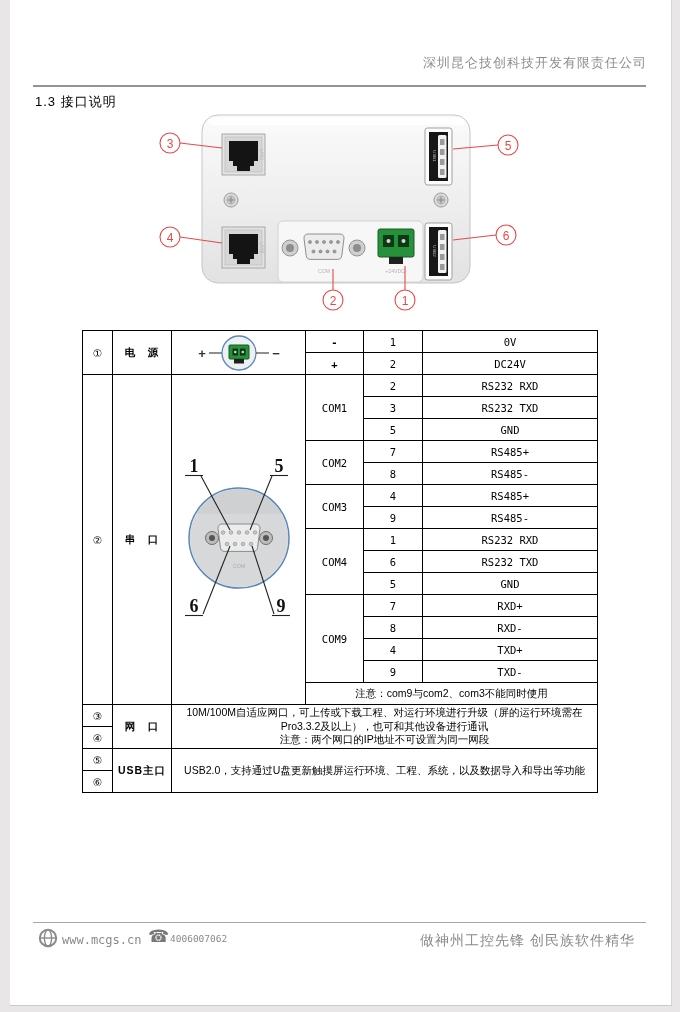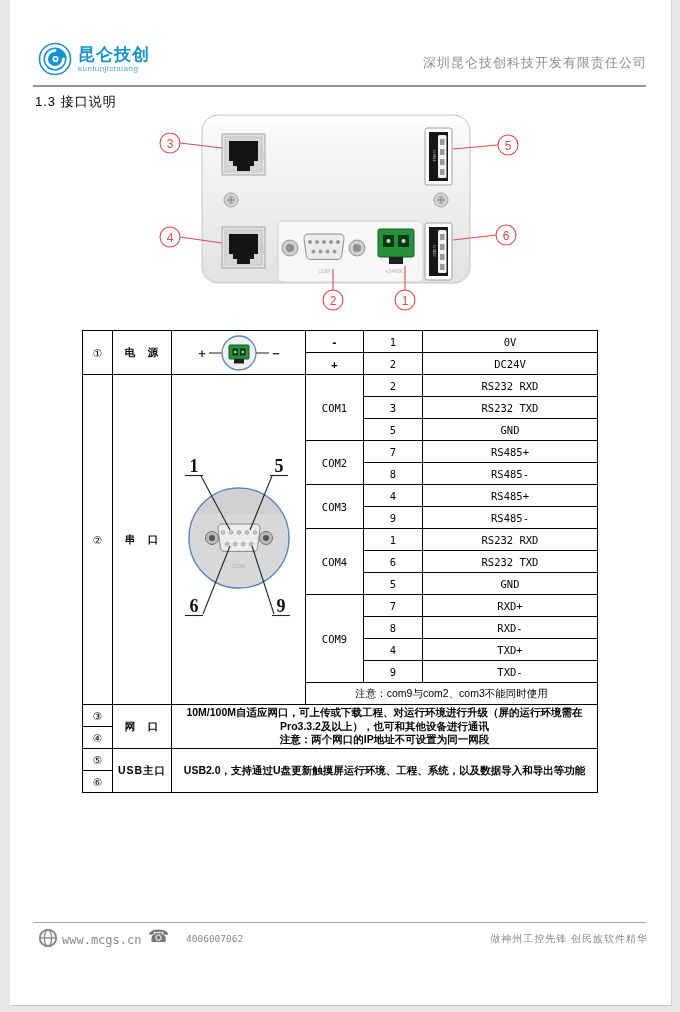--- a/index.html
+++ b/index.html
@@ -34,51 +34,38 @@
     border:1px solid #000;text-align:center;vertical-align:middle;
     padding:0;height:21px;font-size:10.5px;color:#000;overflow:hidden;
   }
   td.mono{font-family:"DejaVu Sans Mono","Liberation Mono",monospace;font-size:10px;}
   td.cjk{font-weight:bold;font-size:12px;letter-spacing:1px;}
   td.no{font-size:12px;}
   td.sign{font-weight:bold;font-size:11px;font-family:"DejaVu Sans Mono",monospace;}
   td.note{text-align:left;padding:0 5px;font-size:10.5px;}
   td.descl{
     text-align:left;padding:1px 5px;font-size:10.5px;line-height:13.5px;
-    white-space:pre-line;vertical-align:middle;font-weight:bold;
+    white-space:pre-line;vertical-align:middle;
   }
   td.diag{padding:0;}
   td.h22{height:22px;}
   .dsvg{display:block;margin:0 auto;}
   
   .footer-rule{position:absolute;top:922px;left:23px;width:613px;height:1px;background:#a8a8a8;}
   .globe{position:absolute;left:27px;top:927px;}
   .website{position:absolute;left:52px;top:933px;color:#8a8a8a;font-size:12px;font-family:"DejaVu Sans Mono",monospace;}
   .phone-ic{position:absolute;left:138px;top:926px;color:#787878;font-size:17px;}
-  .phone{position:absolute;left:176px;top:933px;color:#8a8a8a;font-size:9.5px;font-family:"DejaVu Sans Mono",monospace;}
-  .slogan{position:absolute;right:23px;top:932px;color:#8a8a8a;font-size:10px;letter-spacing:1px;}
+  .phone{position:absolute;left:160px;top:933px;color:#8a8a8a;font-size:9.5px;font-family:"DejaVu Sans Mono",monospace;}
+  .slogan{position:absolute;right:36px;top:932px;color:#8a8a8a;font-size:14px;letter-spacing:1px;}
 </style>
 </head>
 <body>
 
 <div class="page">
 
-  <div class="logo">
-    <svg width="34" height="34" viewBox="0 0 34 34">
-      <circle cx="17" cy="17" r="15.5" fill="#ffffff" stroke="#1593cf" stroke-width="1.6"></circle>
-      <circle cx="17" cy="17" r="11.5" fill="#1593cf"></circle>
-      <path d="M17 8.5 a8.5 8.5 0 1 0 8.5 8.5" fill="none" stroke="#ffffff" stroke-width="3" stroke-linecap="round"></path>
-      <circle cx="17.5" cy="17" r="3" fill="#ffffff"></circle>
-      <circle cx="17.5" cy="17" r="1.4" fill="#1593cf"></circle>
-    </svg>
-    <div class="logo-text">
-      <span class="brand">昆仑技创</span>
-      <span class="brand-sub">kunlunjichuang</span>
-    </div>
-  </div>
   <div class="company">深圳昆仑技创科技开发有限责任公司</div>
   <div class="header-rule"></div>
 
   <h2 class="section-title">1.3 接口说明</h2>
 
   <div class="figure">
     <svg width="662" height="212" viewBox="0 0 662 212">
       <defs>
         <linearGradient id="pg" x1="0" y1="0" x2="0" y2="1">
           <stop offset="0" stop-color="#fbfbfb"></stop>

